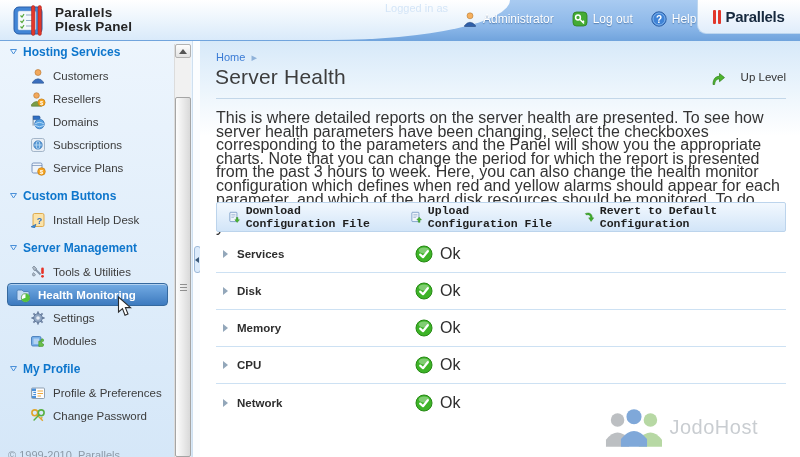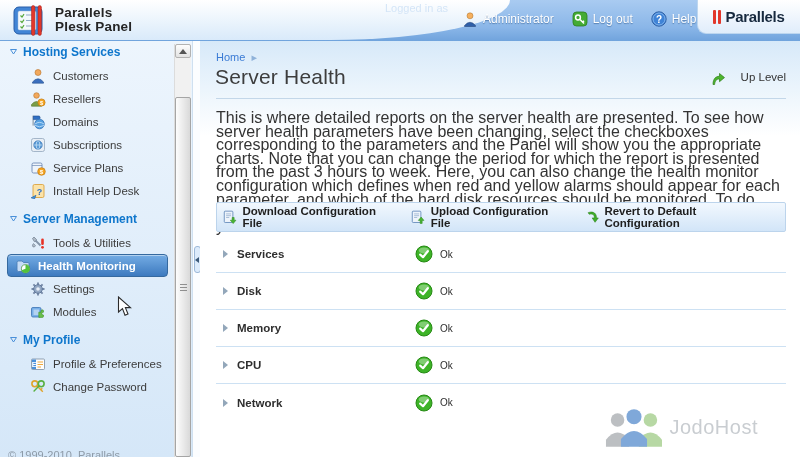--- a/index.html
+++ b/index.html
@@ -78,30 +78,30 @@
   .crumb { position:absolute; left:16px; top:10px; font-size:11px; color:#3a7bd5; }
   .crumb .sep { color:#8fb2d9; margin-left:3px; }
   .page-title { position:absolute; left:15px; top:24px; font-size:21px; color:#3d3d3d; letter-spacing:0.2px; }
   .uplevel { position:absolute; right:14px; top:30px; display:flex; align-items:flex-start; gap:15px;
              font-size:11.5px; color:#333; cursor:pointer; }
   .rule { position:absolute; left:16px; top:57px; width:570px; height:1px; background:#c3d7e9; }
   .desc { position:absolute; left:16px; top:64px; width:572px; font-size:16px;
           line-height:13.6px; color:#333;margin-top:6px; }
   .toolbar { position:absolute; left:16px; top:161px; width:570px; height:30px;
              background:linear-gradient(#f2f8fe,#d2e5f8); border:1px solid #bcd4ec; border-radius:2px;
-             display:flex; align-items:center; padding-left:5px; }
+             display:flex; align-items:center; padding-left:11px;font-family:Liberation Mono, monospace; }
   .tbtn { display:flex; align-items:center; gap:5px; margin-right:26px;
           font-size:11.5px; font-weight:bold; color:#1e1e1e; cursor:pointer; }
   .rows { position:absolute; left:16px; top:195px; width:570px; }
   .hrow { position:relative; height:37px; display:flex; align-items:center; border-bottom:1px solid #cde1f3; cursor:pointer; }
   .hrow:last-child { border-bottom:none; }
   .exp { width:0; height:0; border-top:4px solid transparent; border-bottom:4px solid transparent;
          border-left:5px solid #93a7ba; margin:0 9px 0 7px; }
   .hrow .rlabel { font-size:11.5px; font-weight:bold; color:#2e2e2e; width:178px; }
-  .hrow .status { display:flex; align-items:center; gap:7px; font-size:10px; color:#2e2e2e; }
+  .hrow .status { display:flex; align-items:center; gap:7px; font-size:16px; color:#2e2e2e; }
   .ok-ic { width:18px; height:18px; }
 
   .watermark { position:absolute; right:42px; bottom:10px; display:flex; align-items:center; gap:7px; }
   .wm-text { font-size:20px; color:#c9cdd1; letter-spacing:0.5px; }
 
   .cursor { position:absolute; left:117px; top:296px; z-index:50; pointer-events:none; }
 </style>
 </head>
 <body>
 
@@ -225,20 +225,26 @@
             <svg viewBox="0 0 16 16">
               <rect x="2" y="3" width="10" height="10" rx="1.5" fill="#eef4fb" stroke="#6f8bb5" stroke-width="0.9"></rect>
               <path d="M2 5.5 h10" stroke="#6f8bb5" stroke-width="0.7"></path>
               <circle cx="11.5" cy="11.5" r="3.8" fill="#f5a623" stroke="#c47a0e" stroke-width="0.7"></circle>
               <text x="11.5" y="13.9" font-size="6" fill="#fff" text-anchor="middle" font-weight="bold" font-family="Liberation Sans,sans-serif">$</text>
             </svg>
           </span>
         <span>Service Plans</span>
       </div>
 
+      <div class="sec-h">
+        <span class="sec-arrow"><svg viewBox="0 0 9 9">
+              <path d="M1.5 2.5 L7.5 2.5 L4.5 7 Z" fill="none" stroke="#4a90d9" stroke-width="1"></path>
+            </svg></span>
+        <span>Custom Buttons</span>
+      </div>
       <div class="item">
         <span class="ic16">
             <svg viewBox="0 0 16 16">
               <rect x="3" y="1.5" width="11" height="13" rx="1.5" fill="#fbe3a9" stroke="#d99b2e" stroke-width="0.8"></rect>
               <text x="9.5" y="11.5" font-size="9" fill="#2f6fc4" text-anchor="middle" font-weight="bold" font-family="Liberation Sans,sans-serif">?</text>
               <path d="M1 14.8 L6 12.2 L4.6 16 Z" fill="#3f8fd6" stroke="#1d5a9e" stroke-width="0.5"></path>
             </svg>
           </span>
         <span>Install Help Desk</span>
       </div>

